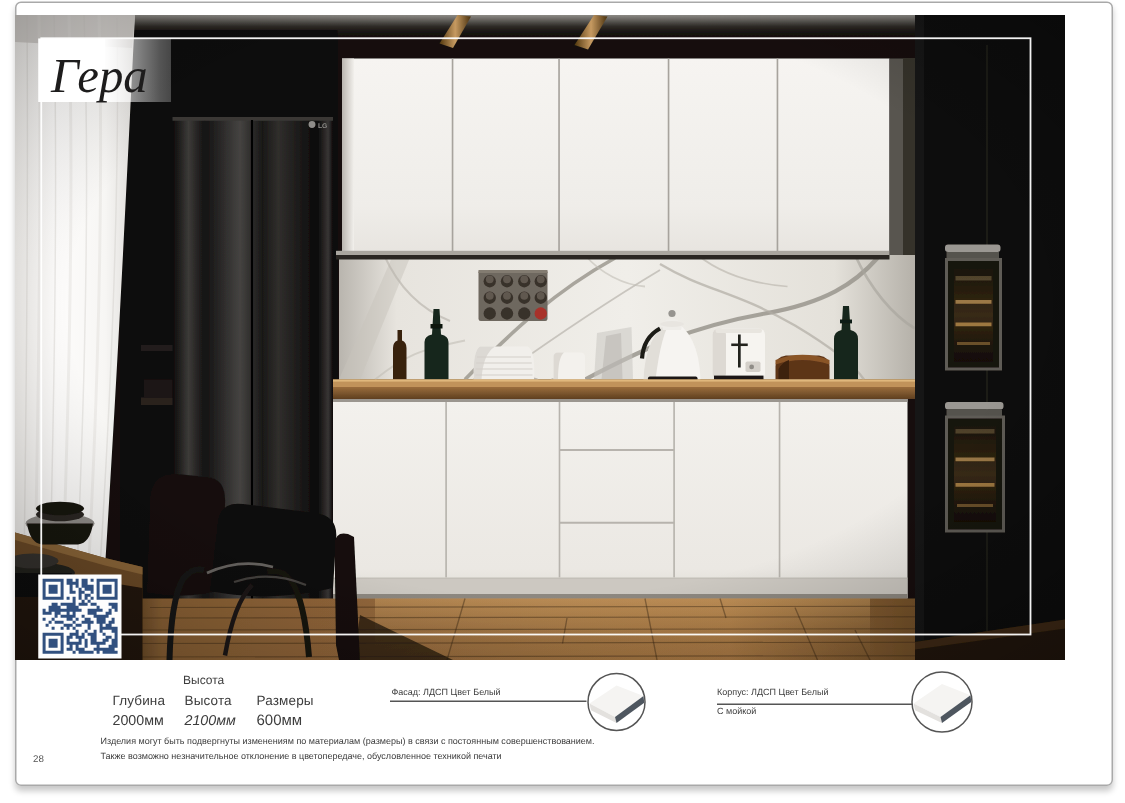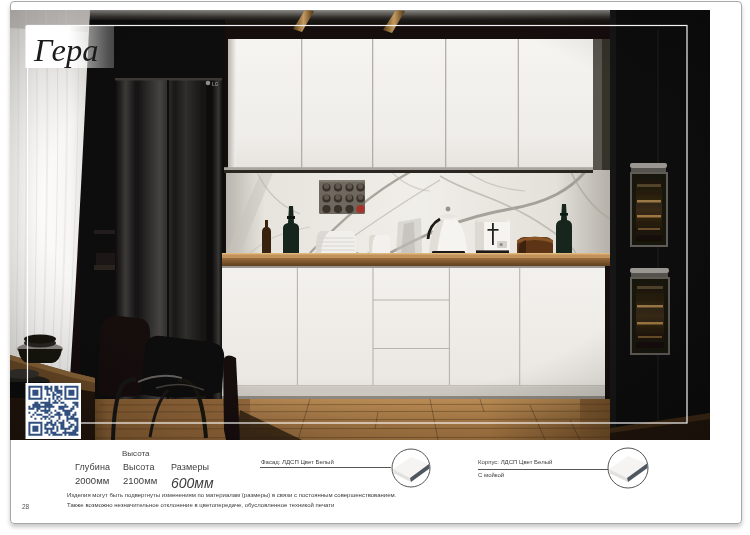--- a/index.html
+++ b/index.html
@@ -367,22 +367,22 @@
 <rect x="15.5" y="373" width="55.5" height="56" fill="#fdfdfd"></rect>
 <path d="M18.4 375.8h14.0v2.0h-14.0zM34.4 375.8h4.0v2.0h-4.0zM40.4 375.8h2.0v2.0h-2.0zM44.4 375.8h4.0v2.0h-4.0zM50.4 375.8h2.0v2.0h-2.0zM54.4 375.8h14.0v2.0h-14.0zM18.4 377.8h2.0v2.0h-2.0zM30.4 377.8h2.0v2.0h-2.0zM34.4 377.8h8.0v2.0h-8.0zM44.4 377.8h4.0v2.0h-4.0zM54.4 377.8h2.0v2.0h-2.0zM66.4 377.8h2.0v2.0h-2.0zM18.4 379.8h2.0v2.0h-2.0zM22.4 379.8h6.0v2.0h-6.0zM30.4 379.8h2.0v2.0h-2.0zM36.4 379.8h2.0v2.0h-2.0zM40.4 379.8h2.0v2.0h-2.0zM44.4 379.8h8.0v2.0h-8.0zM54.4 379.8h2.0v2.0h-2.0zM58.4 379.8h6.0v2.0h-6.0zM66.4 379.8h2.0v2.0h-2.0zM18.4 381.8h2.0v2.0h-2.0zM22.4 381.8h6.0v2.0h-6.0zM30.4 381.8h2.0v2.0h-2.0zM36.4 381.8h2.0v2.0h-2.0zM42.4 381.8h2.0v2.0h-2.0zM46.4 381.8h6.0v2.0h-6.0zM54.4 381.8h2.0v2.0h-2.0zM58.4 381.8h6.0v2.0h-6.0zM66.4 381.8h2.0v2.0h-2.0zM18.4 383.8h2.0v2.0h-2.0zM22.4 383.8h6.0v2.0h-6.0zM30.4 383.8h2.0v2.0h-2.0zM36.4 383.8h4.0v2.0h-4.0zM42.4 383.8h4.0v2.0h-4.0zM50.4 383.8h2.0v2.0h-2.0zM54.4 383.8h2.0v2.0h-2.0zM58.4 383.8h6.0v2.0h-6.0zM66.4 383.8h2.0v2.0h-2.0zM18.4 385.8h2.0v2.0h-2.0zM30.4 385.8h2.0v2.0h-2.0zM42.4 385.8h2.0v2.0h-2.0zM46.4 385.8h4.0v2.0h-4.0zM54.4 385.8h2.0v2.0h-2.0zM66.4 385.8h2.0v2.0h-2.0zM18.4 387.8h14.0v2.0h-14.0zM34.4 387.8h2.0v2.0h-2.0zM38.4 387.8h2.0v2.0h-2.0zM42.4 387.8h2.0v2.0h-2.0zM46.4 387.8h2.0v2.0h-2.0zM50.4 387.8h2.0v2.0h-2.0zM54.4 387.8h14.0v2.0h-14.0zM38.4 389.8h2.0v2.0h-2.0zM44.4 389.8h2.0v2.0h-2.0zM48.4 389.8h2.0v2.0h-2.0zM24.4 391.8h4.0v2.0h-4.0zM30.4 391.8h10.0v2.0h-10.0zM42.4 391.8h6.0v2.0h-6.0zM50.4 391.8h4.0v2.0h-4.0zM62.4 391.8h6.0v2.0h-6.0zM22.4 393.8h8.0v2.0h-8.0zM34.4 393.8h8.0v2.0h-8.0zM54.4 393.8h2.0v2.0h-2.0zM64.4 393.8h4.0v2.0h-4.0zM18.4 395.8h2.0v2.0h-2.0zM22.4 395.8h22.0v2.0h-22.0zM48.4 395.8h10.0v2.0h-10.0zM62.4 395.8h2.0v2.0h-2.0zM66.4 395.8h2.0v2.0h-2.0zM18.4 397.8h6.0v2.0h-6.0zM26.4 397.8h4.0v2.0h-4.0zM34.4 397.8h2.0v2.0h-2.0zM38.4 397.8h2.0v2.0h-2.0zM48.4 397.8h6.0v2.0h-6.0zM60.4 397.8h4.0v2.0h-4.0zM26.4 399.8h2.0v2.0h-2.0zM30.4 399.8h10.0v2.0h-10.0zM44.4 399.8h2.0v2.0h-2.0zM52.4 399.8h10.0v2.0h-10.0zM18.4 401.8h2.0v2.0h-2.0zM24.4 401.8h2.0v2.0h-2.0zM34.4 401.8h4.0v2.0h-4.0zM40.4 401.8h2.0v2.0h-2.0zM46.4 401.8h4.0v2.0h-4.0zM54.4 401.8h6.0v2.0h-6.0zM64.4 401.8h2.0v2.0h-2.0zM22.4 403.8h2.0v2.0h-2.0zM26.4 403.8h6.0v2.0h-6.0zM38.4 403.8h2.0v2.0h-2.0zM44.4 403.8h8.0v2.0h-8.0zM54.4 403.8h6.0v2.0h-6.0zM62.4 403.8h4.0v2.0h-4.0zM20.4 405.8h2.0v2.0h-2.0zM32.4 405.8h6.0v2.0h-6.0zM40.4 405.8h4.0v2.0h-4.0zM48.4 405.8h2.0v2.0h-2.0zM56.4 405.8h2.0v2.0h-2.0zM60.4 405.8h4.0v2.0h-4.0zM24.4 407.8h2.0v2.0h-2.0zM30.4 407.8h2.0v2.0h-2.0zM34.4 407.8h2.0v2.0h-2.0zM38.4 407.8h2.0v2.0h-2.0zM48.4 407.8h2.0v2.0h-2.0zM56.4 407.8h12.0v2.0h-12.0zM40.4 409.8h2.0v2.0h-2.0zM46.4 409.8h2.0v2.0h-2.0zM52.4 409.8h2.0v2.0h-2.0zM56.4 409.8h2.0v2.0h-2.0zM64.4 409.8h4.0v2.0h-4.0zM18.4 411.8h14.0v2.0h-14.0zM36.4 411.8h6.0v2.0h-6.0zM44.4 411.8h2.0v2.0h-2.0zM48.4 411.8h6.0v2.0h-6.0zM58.4 411.8h2.0v2.0h-2.0zM66.4 411.8h2.0v2.0h-2.0zM18.4 413.8h2.0v2.0h-2.0zM30.4 413.8h2.0v2.0h-2.0zM34.4 413.8h4.0v2.0h-4.0zM40.4 413.8h6.0v2.0h-6.0zM50.4 413.8h4.0v2.0h-4.0zM60.4 413.8h4.0v2.0h-4.0zM66.4 413.8h2.0v2.0h-2.0zM18.4 415.8h2.0v2.0h-2.0zM22.4 415.8h6.0v2.0h-6.0zM30.4 415.8h2.0v2.0h-2.0zM34.4 415.8h2.0v2.0h-2.0zM42.4 415.8h2.0v2.0h-2.0zM46.4 415.8h2.0v2.0h-2.0zM50.4 415.8h4.0v2.0h-4.0zM58.4 415.8h4.0v2.0h-4.0zM64.4 415.8h4.0v2.0h-4.0zM18.4 417.8h2.0v2.0h-2.0zM22.4 417.8h6.0v2.0h-6.0zM30.4 417.8h2.0v2.0h-2.0zM34.4 417.8h10.0v2.0h-10.0zM46.4 417.8h2.0v2.0h-2.0zM50.4 417.8h10.0v2.0h-10.0zM64.4 417.8h4.0v2.0h-4.0zM18.4 419.8h2.0v2.0h-2.0zM22.4 419.8h6.0v2.0h-6.0zM30.4 419.8h2.0v2.0h-2.0zM36.4 419.8h2.0v2.0h-2.0zM40.4 419.8h2.0v2.0h-2.0zM46.4 419.8h2.0v2.0h-2.0zM54.4 419.8h2.0v2.0h-2.0zM62.4 419.8h6.0v2.0h-6.0zM18.4 421.8h2.0v2.0h-2.0zM30.4 421.8h2.0v2.0h-2.0zM34.4 421.8h4.0v2.0h-4.0zM40.4 421.8h6.0v2.0h-6.0zM52.4 421.8h14.0v2.0h-14.0zM18.4 423.8h14.0v2.0h-14.0zM38.4 423.8h2.0v2.0h-2.0zM42.4 423.8h10.0v2.0h-10.0zM54.4 423.8h2.0v2.0h-2.0zM58.4 423.8h10.0v2.0h-10.0z" fill="#31507f"></path>
 </g>
 </svg>
 
 <div class="abs" style="left:122px;top:449px;width:60px;font-size:8px;color:#3d3d3d;">Высота</div>
 <div class="abs" style="left:75px;top:462px;font-size:9px;color:#3d3d3d;letter-spacing:0.1px;">Глубина</div>
 <div class="abs" style="left:123px;top:462px;font-size:9px;color:#3d3d3d;letter-spacing:0.1px;">Высота</div>
 <div class="abs" style="left:171px;top:462px;font-size:9px;color:#3d3d3d;letter-spacing:0.1px;">Размеры</div>
 <div class="abs" style="left:75px;top:475px;font-size:9.5px;color:#3d3d3d;">2000мм</div>
-<div class="abs" style="left:123px;top:475px;font-size:9.5px;color:#3d3d3d;">2100мм</div>
-<div class="abs" style="left:171px;top:475px;font-size:14px;color:#3d3d3d;font-style:italic;">600мм</div>
+<div class="abs" style="left:123px;top:475px;font-size:9.5px;color:#3d3d3d;font-style:italic;">2100мм</div>
+<div class="abs" style="left:171px;top:475px;font-size:10px;color:#3d3d3d;">600мм</div>
 
 <div class="abs" style="left:261px;top:459px;font-size:6px;color:#3d3d3d;">Фасад: ЛДСП Цвет Белый</div>
 <div class="abs" style="left:260px;top:467px;width:131px;border-top:1px solid #555;"></div>
 
 <svg class="abs" style="left:391px;top:448px;" width="40" height="40" viewBox="0 0 40 40">
 <circle cx="20" cy="20" r="19" fill="#fff" stroke="#555" stroke-width="1"></circle>
 <g>
 <path d="M2 21 L20 9 L38 16 L19 30 Z" fill="#f5f4f2"></path>
 <path d="M2 21 L3 25.5 L20 34 L19 30 Z" fill="#e3e1de"></path>
 <path d="M19 30 L38 16 L38.5 20.5 L20 34 Z" fill="#4e565f"></path>

